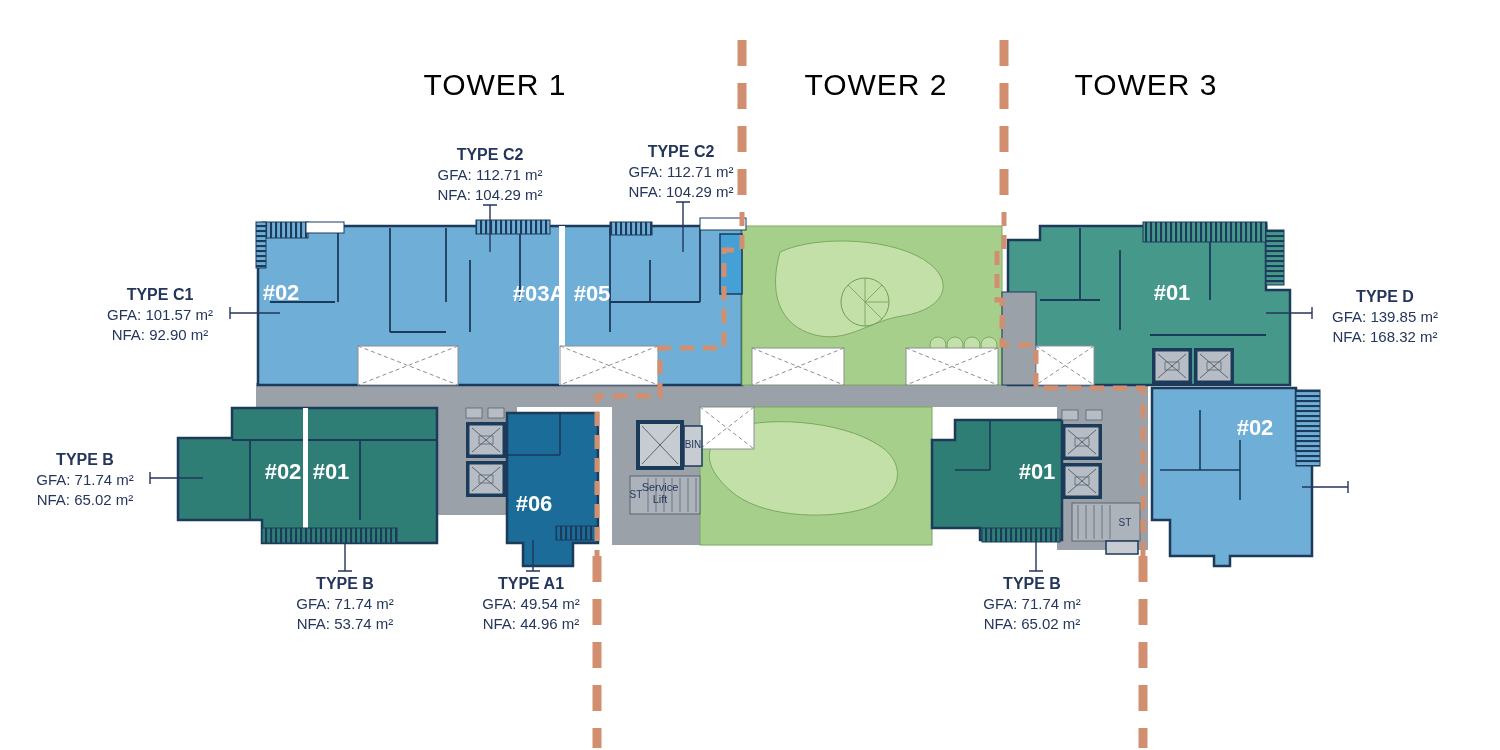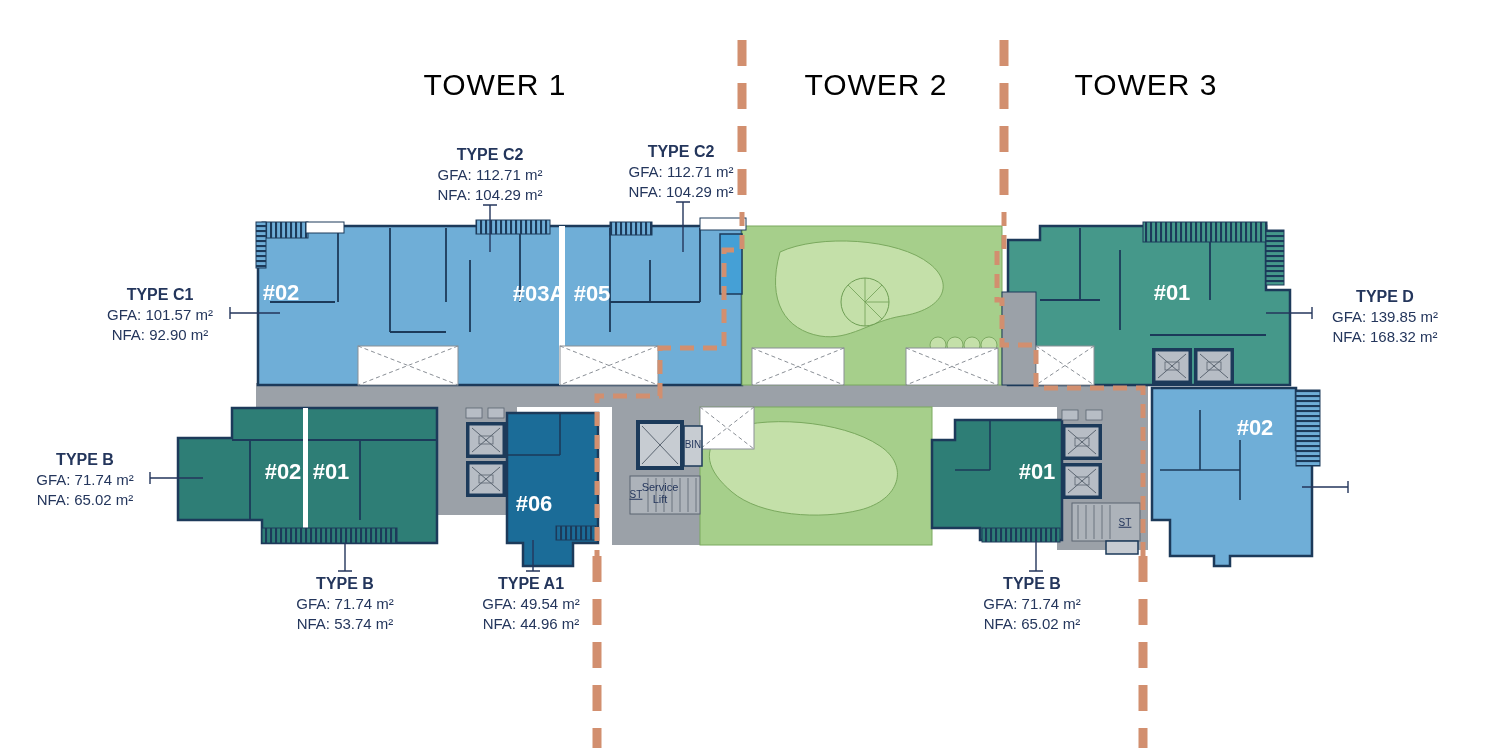--- a/index.html
+++ b/index.html
@@ -9,21 +9,21 @@
   .tower-head{position:absolute;transform:translateX(-50%);font-size:30px;letter-spacing:1px;
               color:#000000;white-space:nowrap;}
   .type-label{position:absolute;transform:translateX(-50%);text-align:center;line-height:1.28;white-space:nowrap;}
   .type-label .tname{font-weight:bold;font-size:16px;}
   .type-label .tline{font-size:15px;}
   .unit-num{position:absolute;transform:translate(-50%,-50%);color:#ffffff;font-weight:bold;
             font-size:22px;white-space:nowrap;}
   .core-label{position:absolute;transform:translate(-50%,-50%);color:#24365C;text-align:center;line-height:1.05;}
   .core-label.svc{font-size:11px;width:44px;margin-top:48px;}
   .core-label.bin{font-size:10px;}
-  .core-label.st{font-size:10px;text-decoration:underline;}
+  .core-label.st{font-size:10px;}
 </style>
 </head>
 <body>
 
 <div class="stage">
 
 <svg class="plan" width="1500" height="750" viewBox="0 0 1500 750">
   <defs>
     <pattern id="stripesV" width="5" height="8" patternUnits="userSpaceOnUse">
       <rect width="2.1" height="8" fill="#1C3A5A"></rect>

